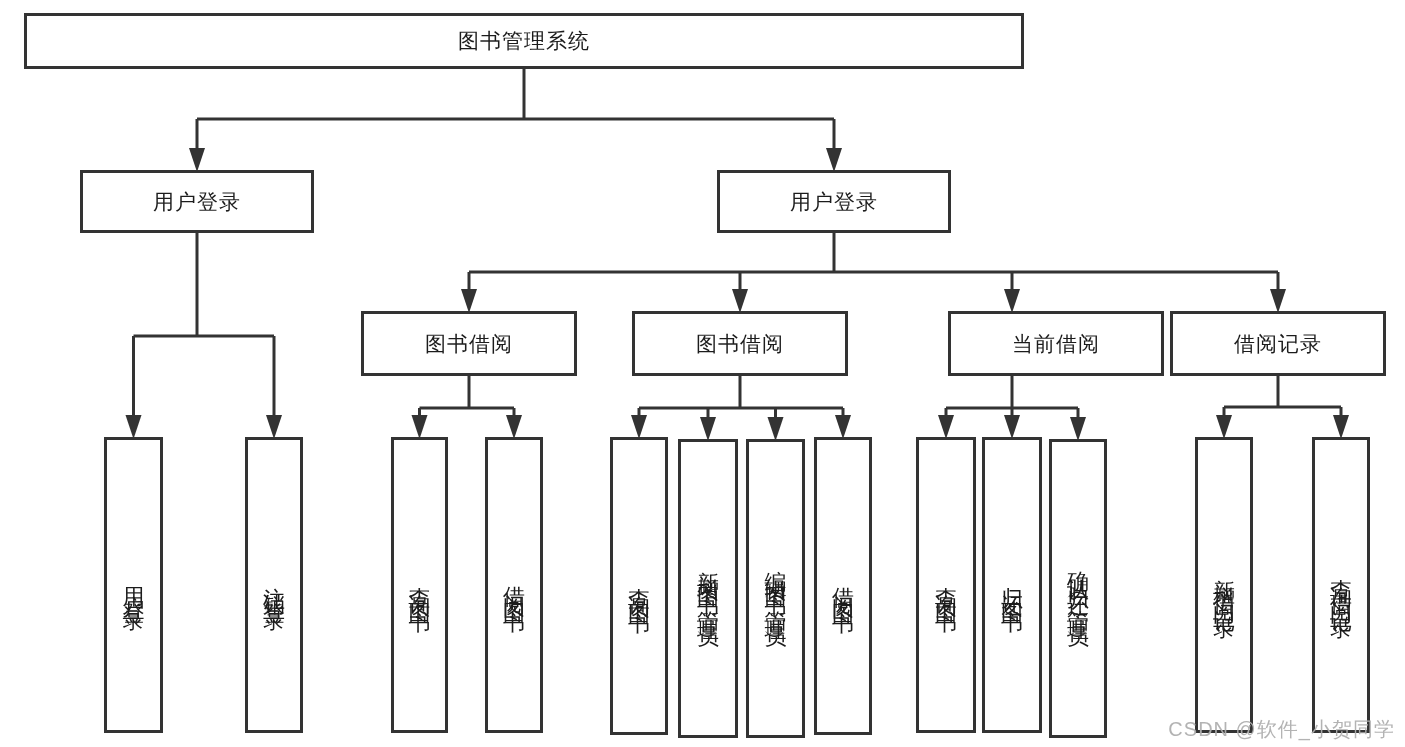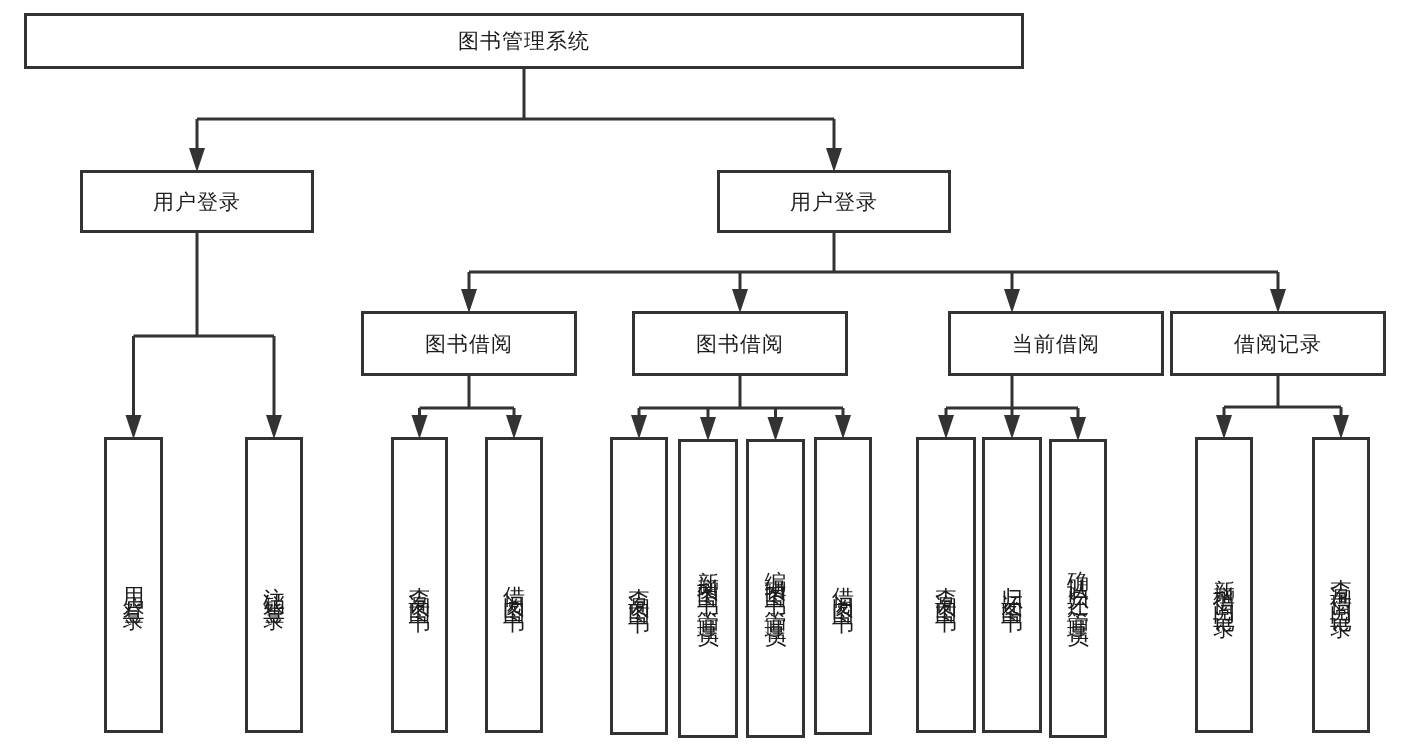--- a/index.html
+++ b/index.html
@@ -169,13 +169,14 @@
       <div class="node v" style="left: 1049px; top: 439px; width: 58px; height: 299px;">
         <span class="label">确认归还（管理员）</span>
       </div>
       <div class="node v" style="left: 1195px; top: 437px; width: 58px; height: 296px;">
         <span class="label">新增借阅记录</span>
       </div>
       <div class="node v" style="left: 1312px; top: 437px; width: 58px; height: 296px;">
         <span class="label">查询借阅记录</span>
       </div>
     </div>
+  <div id="watermark">CSDN @软件_小贺同学</div>
 </div>
 
 </body></html>

